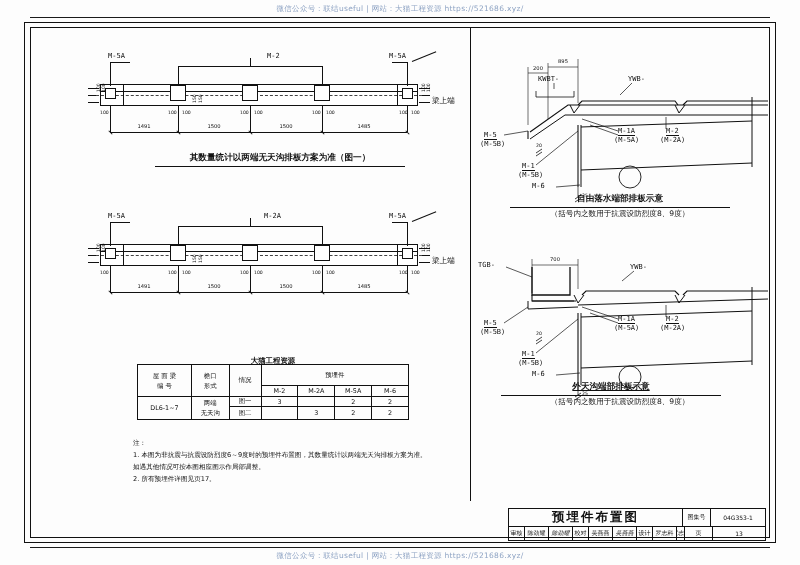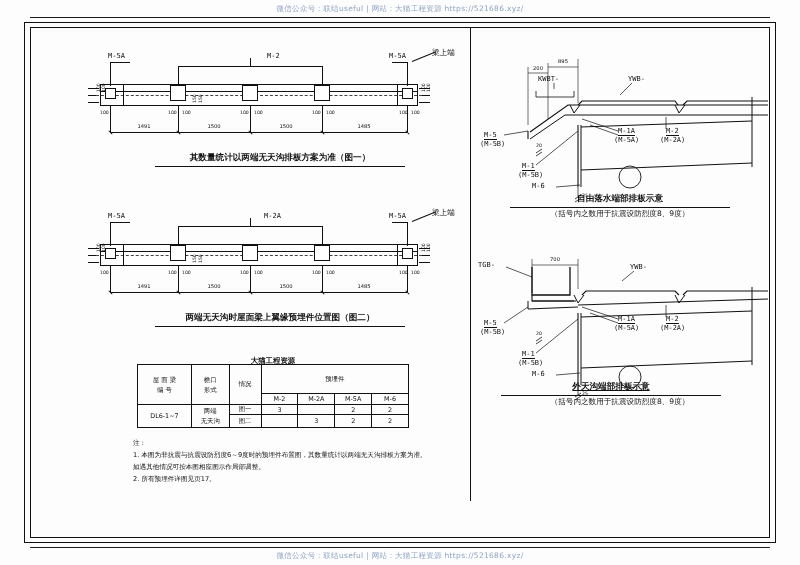--- a/index.html
+++ b/index.html
@@ -44,21 +44,21 @@
     border: 1px solid #111;
   }
   .mid-divider {
     position: absolute;
     left: 470px; top: 27px; width: 1px; height: 474px;
     background: #111;
   }
 
   
   .t { position: absolute; white-space: nowrap; color: #111; }
-  .cn { font-family: Liberation Mono, monospace; }
+  .cn { font-family: Liberation Mono, monospace; margin-top: 48px; }
 
   
   .beamwrap { position: absolute; }
   .beam-body {
     position: absolute;
     border: 1.1px solid #111;
     background: #ffffff;
   }
   .centerline {
     position: absolute; height: 0;
@@ -306,41 +306,40 @@
     <div class="tick" style="left:108px;top:132px;"></div>
     <div class="tick" style="left:176px;top:132px;"></div>
     <div class="tick" style="left:248px;top:132px;"></div>
     <div class="tick" style="left:320px;top:132px;"></div>
     <div class="tick" style="left:405px;top:132px;"></div>
     <div class="dimtext" style="left:128px;top:123px;width:32px;">1491</div>
     <div class="dimtext" style="left:198px;top:123px;width:32px;">1500</div>
     <div class="dimtext" style="left:270px;top:123px;width:32px;">1500</div>
     <div class="dimtext" style="left:348px;top:123px;width:32px;">1485</div>
 
-    <div class="cap cap-main" style="left:155px;top:152px;width:250px;">两端无天沟时屋面梁上翼缘预埋件位置图（图二）</div>
   </div>
 
   <div class="qtitle" style="top:356px;">大猫工程资源</div>
   <table class="qtable" style="top:364px;width:272px;">
     <tbody>
         <tr>
       <td rowspan="2" style="width:54px;height:22px;">
         <div style="line-height:10px;">
           <div>屋 面 梁</div>
           <div>编    号</div>
         </div>
       </td>
       <td rowspan="2" style="width:38px;">
         <div style="line-height:10px;">
           <div>檐口</div>
           <div>形式</div>
         </div>
       </td>
       <td rowspan="2" style="width:32px;">情况</td>
-      <td colspan="4" style="height:29px;">预埋件</td>
+      <td colspan="4" style="height:21px;">预埋件</td>
     </tr>
     <tr>
       <td style="width:37px;height:11px;">M-2</td>
       <td style="width:37px;">M-2A</td>
       <td style="width:37px;">M-5A</td>
       <td style="width:37px;">M-6</td>
     </tr>
     <tr>
       <td rowspan="2" style="height:13px;">DL6-1~7</td>
       <td rowspan="2">
@@ -504,14 +503,34 @@
 
     <div class="lbl" style="left:196px;top:80px;border-bottom:1px solid #111;">M-2</div>
     <div class="lbl" style="left:190px;top:89px;">(M-2A)</div>
 
     <div class="lbl" style="left:62px;top:135px;">M-6</div>
 
     <div class="cap cap-main" style="left:31px;top:146px;width:220px;text-decoration:underline;">外天沟端部排板示意</div>
     <div class="cap cap-sub" style="left:30px;top:162px;width:240px;">（括号内之数用于抗震设防烈度8、9度）</div>
   </div>
 
+  <div class="titleblock">
+    <div class="tb-row" style="flex:1.35;">
+      <div class="tb-cell tb-title" style="flex:0 0 174px;">预埋件布置图</div>
+      <div class="tb-cell" style="flex:0 0 28px;">图集号</div>
+      <div class="tb-cell" style="flex:1;">04G353-1</div>
+    </div>
+    <div class="tb-row">
+      <div class="tb-cell" style="flex:0 0 16px;">审核</div>
+      <div class="tb-cell" style="flex:0 0 24px;">陈劲耀</div>
+      <div class="tb-cell sig" style="flex:0 0 24px;">陈劲耀</div>
+      <div class="tb-cell" style="flex:0 0 16px;">校对</div>
+      <div class="tb-cell" style="flex:0 0 24px;">吴燕燕</div>
+      <div class="tb-cell sig" style="flex:0 0 24px;">吴燕燕</div>
+      <div class="tb-cell" style="flex:0 0 16px;">设计</div>
+      <div class="tb-cell" style="flex:0 0 24px;">罗志科</div>
+      <div class="tb-cell sig" style="flex:1;">罗志科</div>
+      <div class="tb-cell" style="flex:0 0 28px;">页</div>
+      <div class="tb-cell" style="flex:0 0 52px;">13</div>
+    </div>
+  </div>
 
 </div>
 
 </body></html>

